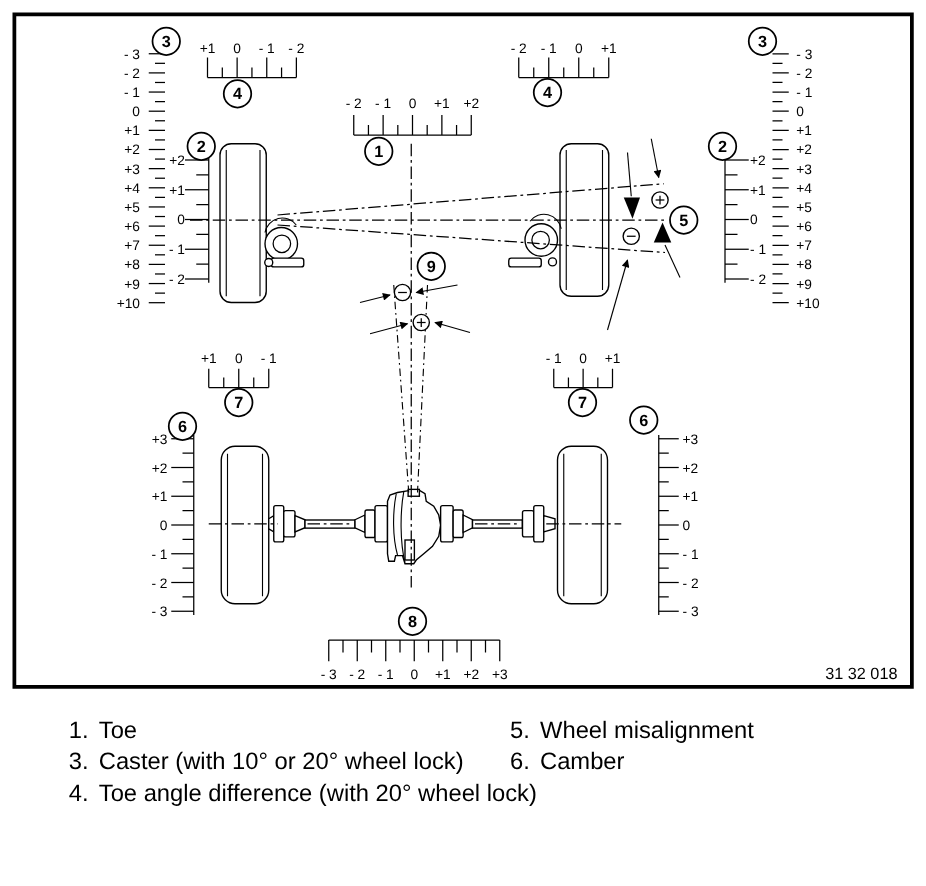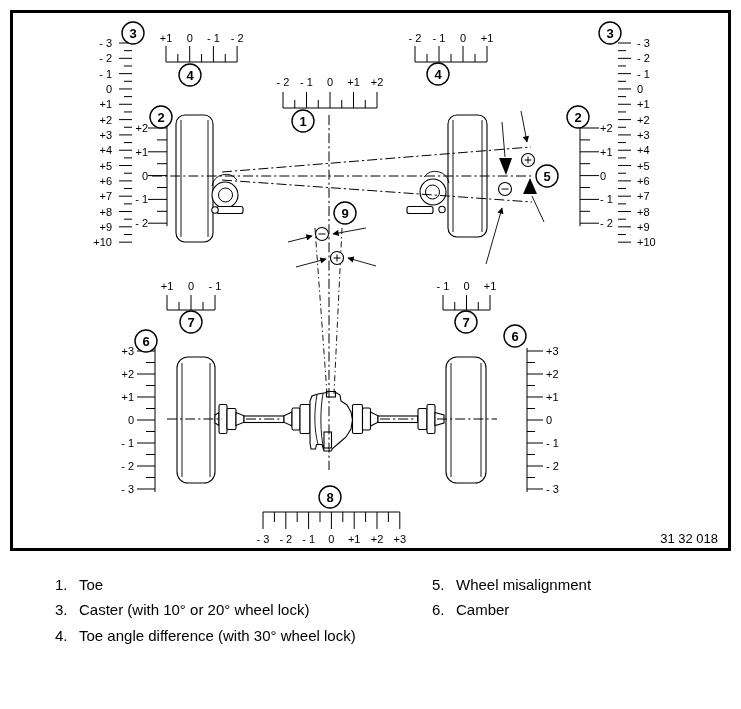--- a/index.html
+++ b/index.html
@@ -14,21 +14,21 @@
   .blk{fill:#000;stroke:none;}
   .dd{stroke:#000;stroke-width:1;fill:none;stroke-dasharray:10 3 2.2 3;}
   .dd2{stroke:#000;stroke-width:0.9;fill:none;stroke-dasharray:6 3 1.4 3;}
   .tick{stroke:#000;stroke-width:1;}
   .sl{font-size:11px;}
   .co{fill:#fff;stroke:#000;stroke-width:1.4;}
   .cot{font-size:13px;font-weight:bold;}
   .fig{font-size:13px;}
   #legend{position:absolute;top:572px;left:0;width:741px;}
   .lcol{position:absolute;top:0;}
-  .litem{line-height:25.4px;font-size:15px;white-space:nowrap;}
+  .litem{line-height:25.4px;font-size:19px;white-space:nowrap;}
   .lnum{display:inline-block;width:24px;}
 </style>
 </head>
 <body>
 
 <svg id="diagram" width="741" height="556" viewBox="0 0 741 556">
   <defs>
     <marker id="arr" viewBox="0 0 10 10" refX="9" refY="5" markerWidth="9" markerHeight="7" orient="auto-start-reverse">
       <path d="M0,0 L10,5 L0,10 z" fill="#000"></path>
     </marker>
@@ -461,19 +461,19 @@
       </g>
     </g>
 
   <text class="fig" x="718" y="543" text-anchor="end">31 32 018</text>
 </svg>
 
 <div id="legend">
     <div class="lcol" style="left: 55px;">
       <div class="litem"><span class="lnum">1.</span><span>Toe</span></div>
       <div class="litem"><span class="lnum">3.</span><span>Caster (with 10° or 20° wheel lock)</span></div>
-      <div class="litem"><span class="lnum">4.</span><span>Toe angle difference (with 30° wheel lock)</span></div>
+      <div class="litem"><span class="lnum">4.</span><span>Toe angle difference (with 20° wheel lock)</span></div>
     </div>
-    <div class="lcol" style="left: 432px;">
+    <div class="lcol" style="left: 408px;">
       <div class="litem"><span class="lnum">5.</span><span>Wheel misalignment</span></div>
       <div class="litem"><span class="lnum">6.</span><span>Camber</span></div>
     </div>
   </div>
 
 </body></html>

